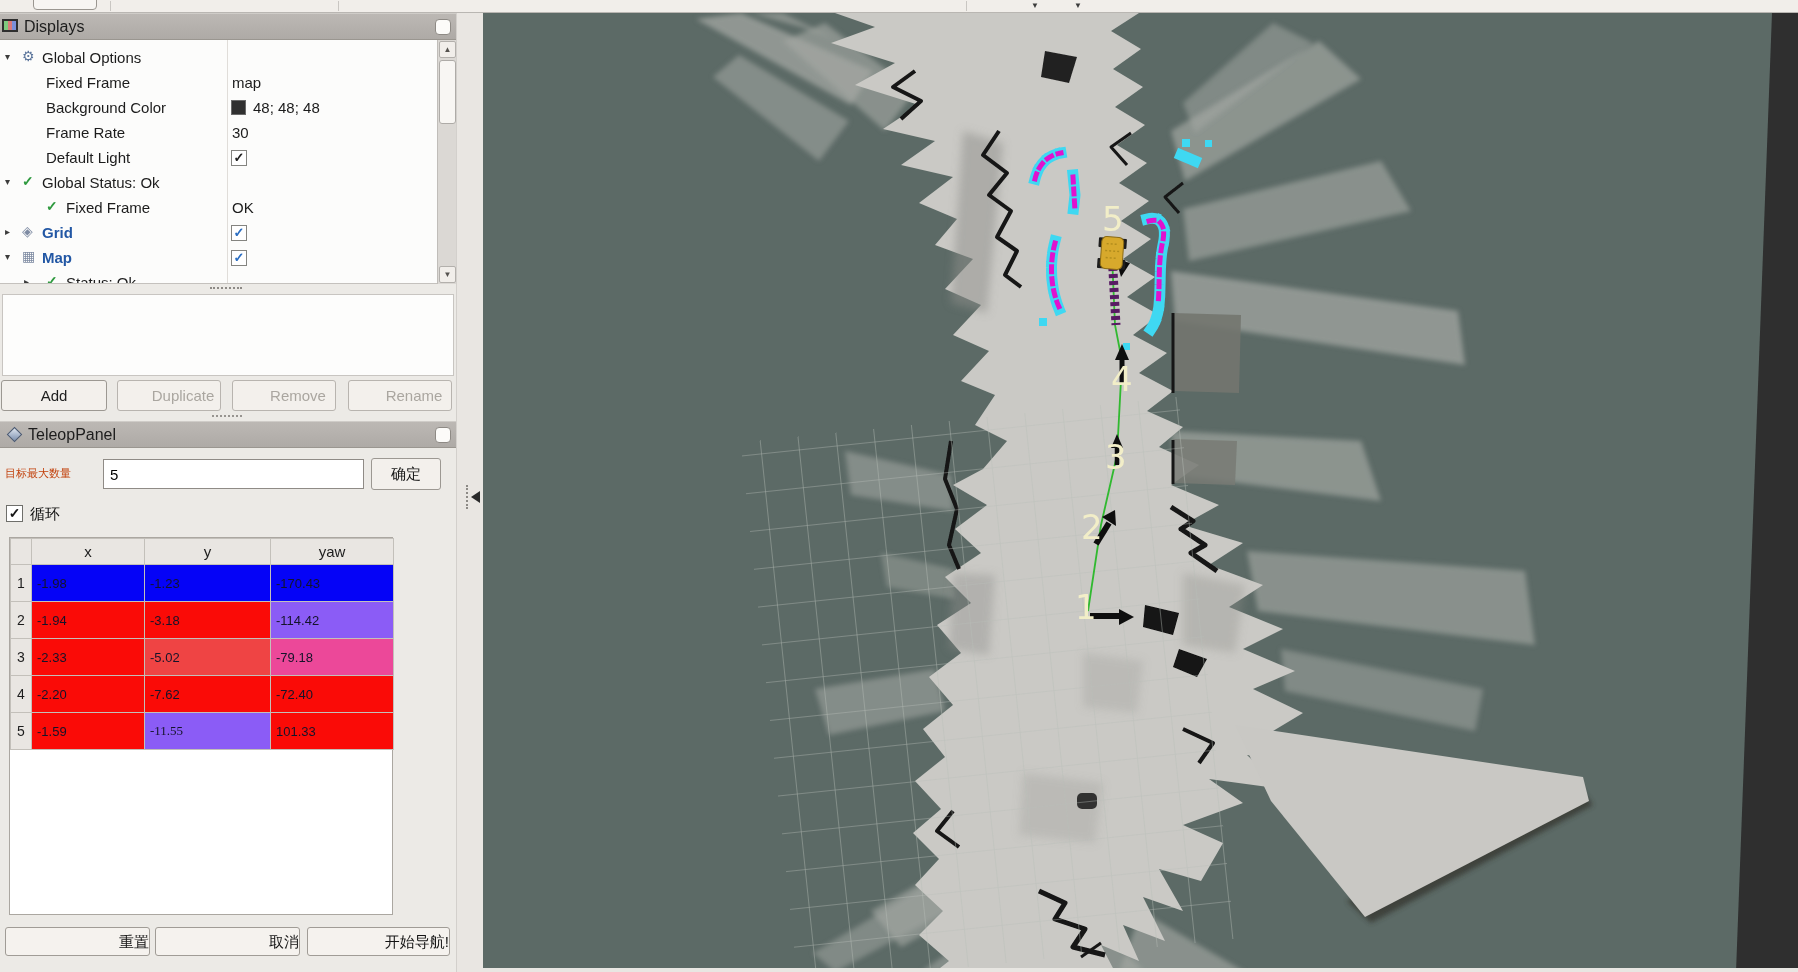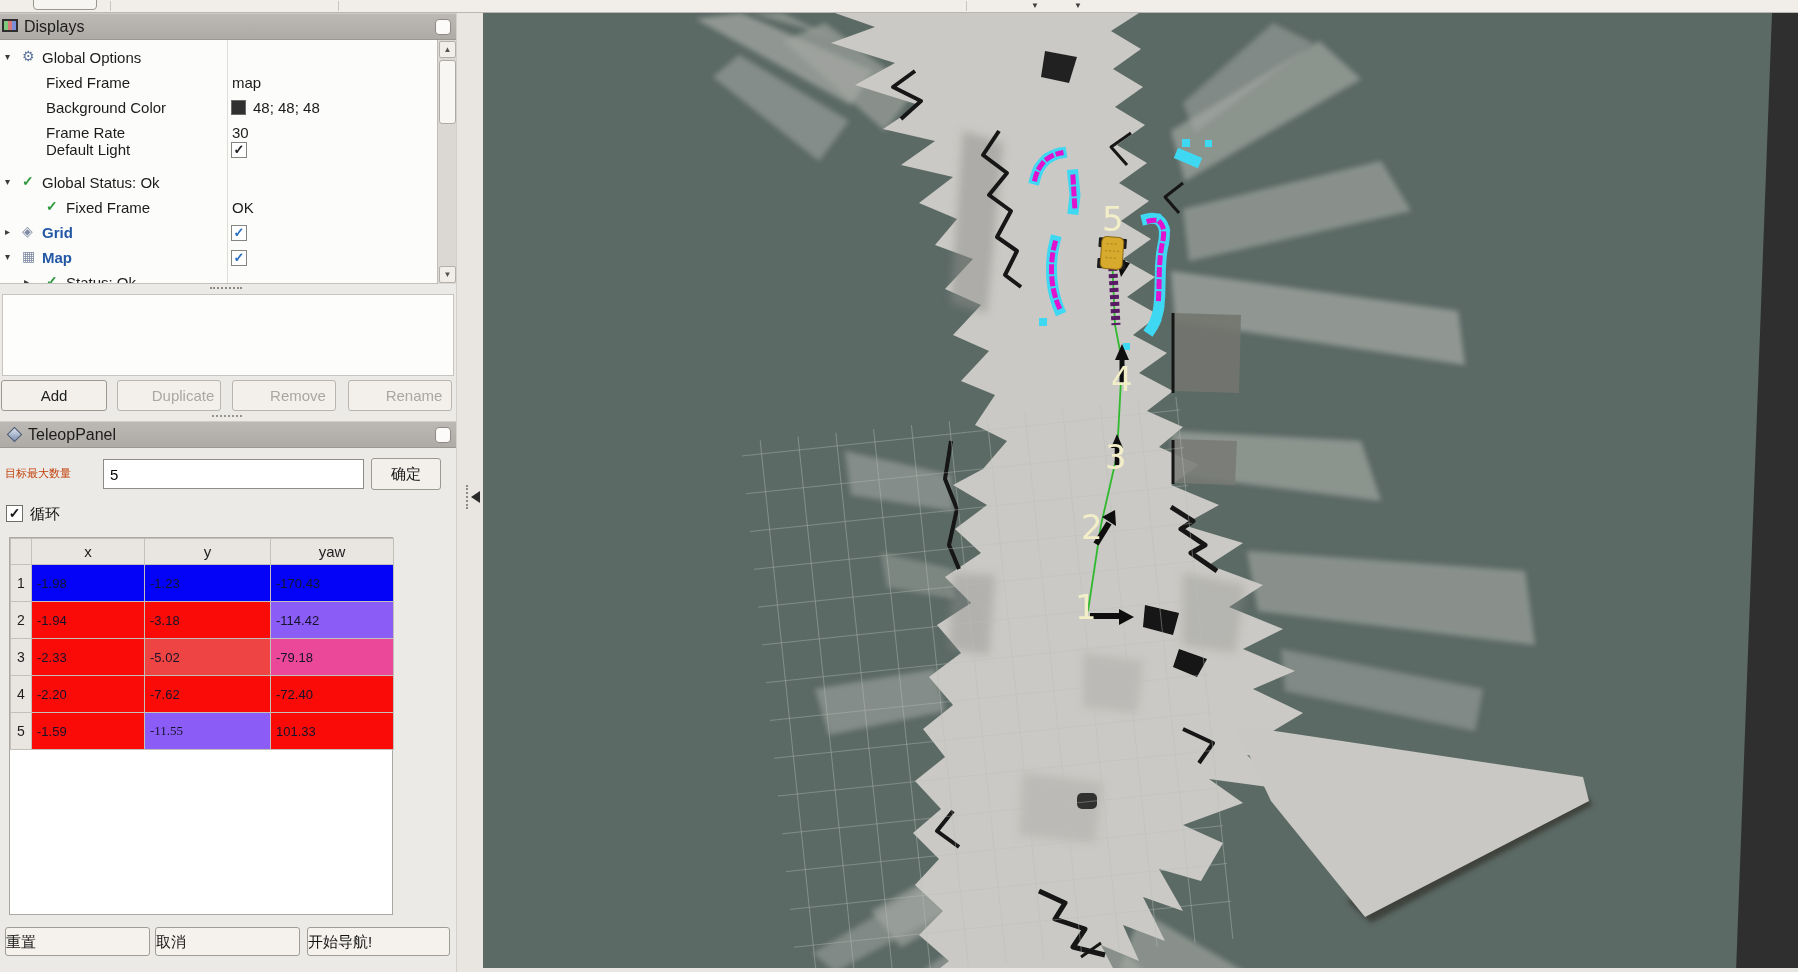--- a/index.html
+++ b/index.html
@@ -64,21 +64,21 @@
   .tp-loop-lbl { position:absolute; left:30px; top:505px; font-size:15px; color:#101010; }
 
   .wp-container { position:absolute; left:9px; top:537px; width:384px; height:378px; background:#fff; border:1px solid #abA7a1; }
   table.wpt { border-collapse:collapse; table-layout:fixed; width:383px; }
   table.wpt th, table.wpt td { border:1px solid #c3c0ba; overflow:hidden; white-space:nowrap; }
   table.wpt th { height:26px; background:#e9e6e2; font-weight:normal; font-size:15px; color:#1d1d1d; }
   table.wpt td { height:37px; font-size:13px; }
   table.wpt td.num { background:#e9e6e2; text-align:center; font-size:14px; color:#1d1d1d; }
   table.wpt td.cell { color:#14142a; padding-left:5px; }
 
-  .foot-btn { position:absolute; top:927px; height:29px; background:#f5f2ee; border:1px solid #a09c96; border-radius:3px; font-size:15px; color:#141414; text-align:left; line-height:27px; }
+  .foot-btn { position:absolute; top:927px; height:29px; background:#f5f2ee; border:1px solid #a09c96; border-radius:3px; font-size:15px; color:#141414; text-align:right; line-height:27px; }
 
   
   .vsplit { position:absolute; left:456px; top:13px; width:27px; height:959px; background:#e9e6e2; border-left:1px solid #d3d0cc; }
   .vsplit .dots { position:absolute; left:9px; top:472px; width:3px; height:24px; border-left:2px dotted #8d8a86; }
   .vsplit .tri { position:absolute; left:14px; top:478px; width:0; height:0; border-top:6px solid transparent; border-bottom:6px solid transparent; border-right:9px solid #2a2a2a; }
 
   
   .mapview { position:absolute; left:483px; top:13px; width:1315px; height:959px; background:#5c6a66; }
 </style>
 </head>
@@ -119,21 +119,21 @@
     </div>
     <div class="trow" style="top:56px">
       <span class="lbl in1">Background Color</span>
       <span class="swatch" style="background:#303030"></span>
       <span class="val">48; 48; 48</span>
     </div>
     <div class="trow" style="top:81px">
       <span class="lbl in1">Frame Rate</span>
       <span class="val">30</span>
     </div>
-    <div class="trow" style="top:98px">
+    <div class="trow" style="top:106px">
       <span class="lbl in1">Default Light</span>
       <span class="cbx dark">✓</span>
     </div>
     <div class="trow" style="top:131px">
       <span class="exp">▾</span>
       <span class="ticon chk">✓</span>
       <span class="lbl">Global Status: Ok</span>
     </div>
     <div class="trow" style="top:156px">
       <span class="ticon chk in1">✓</span>

